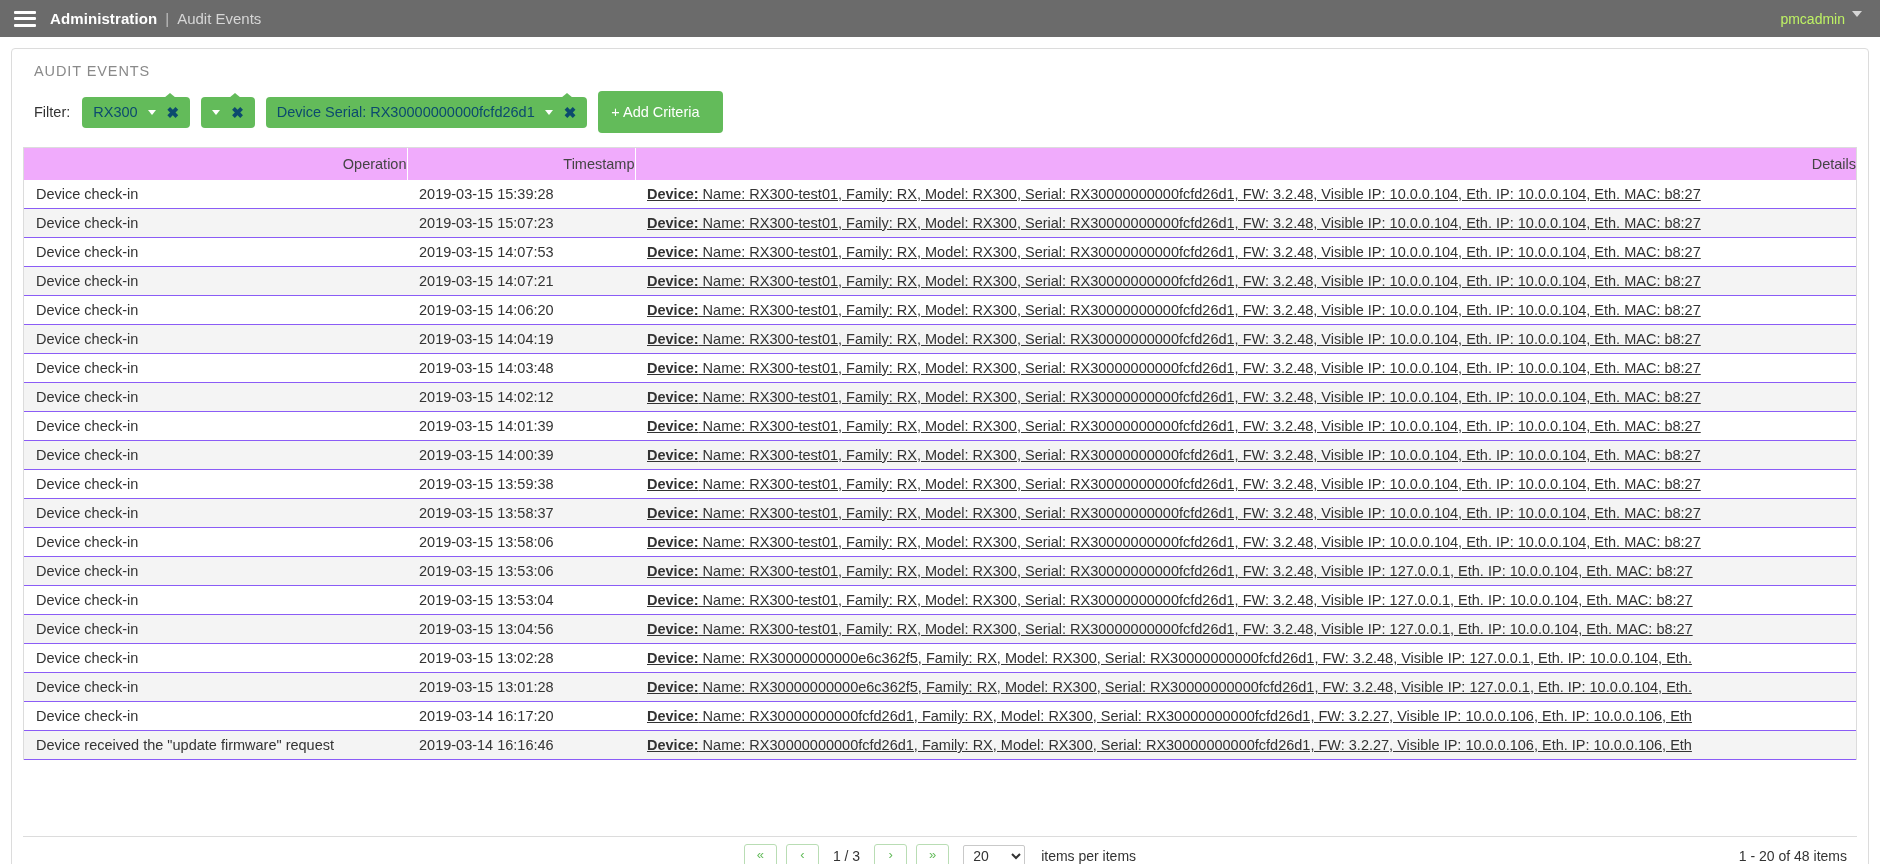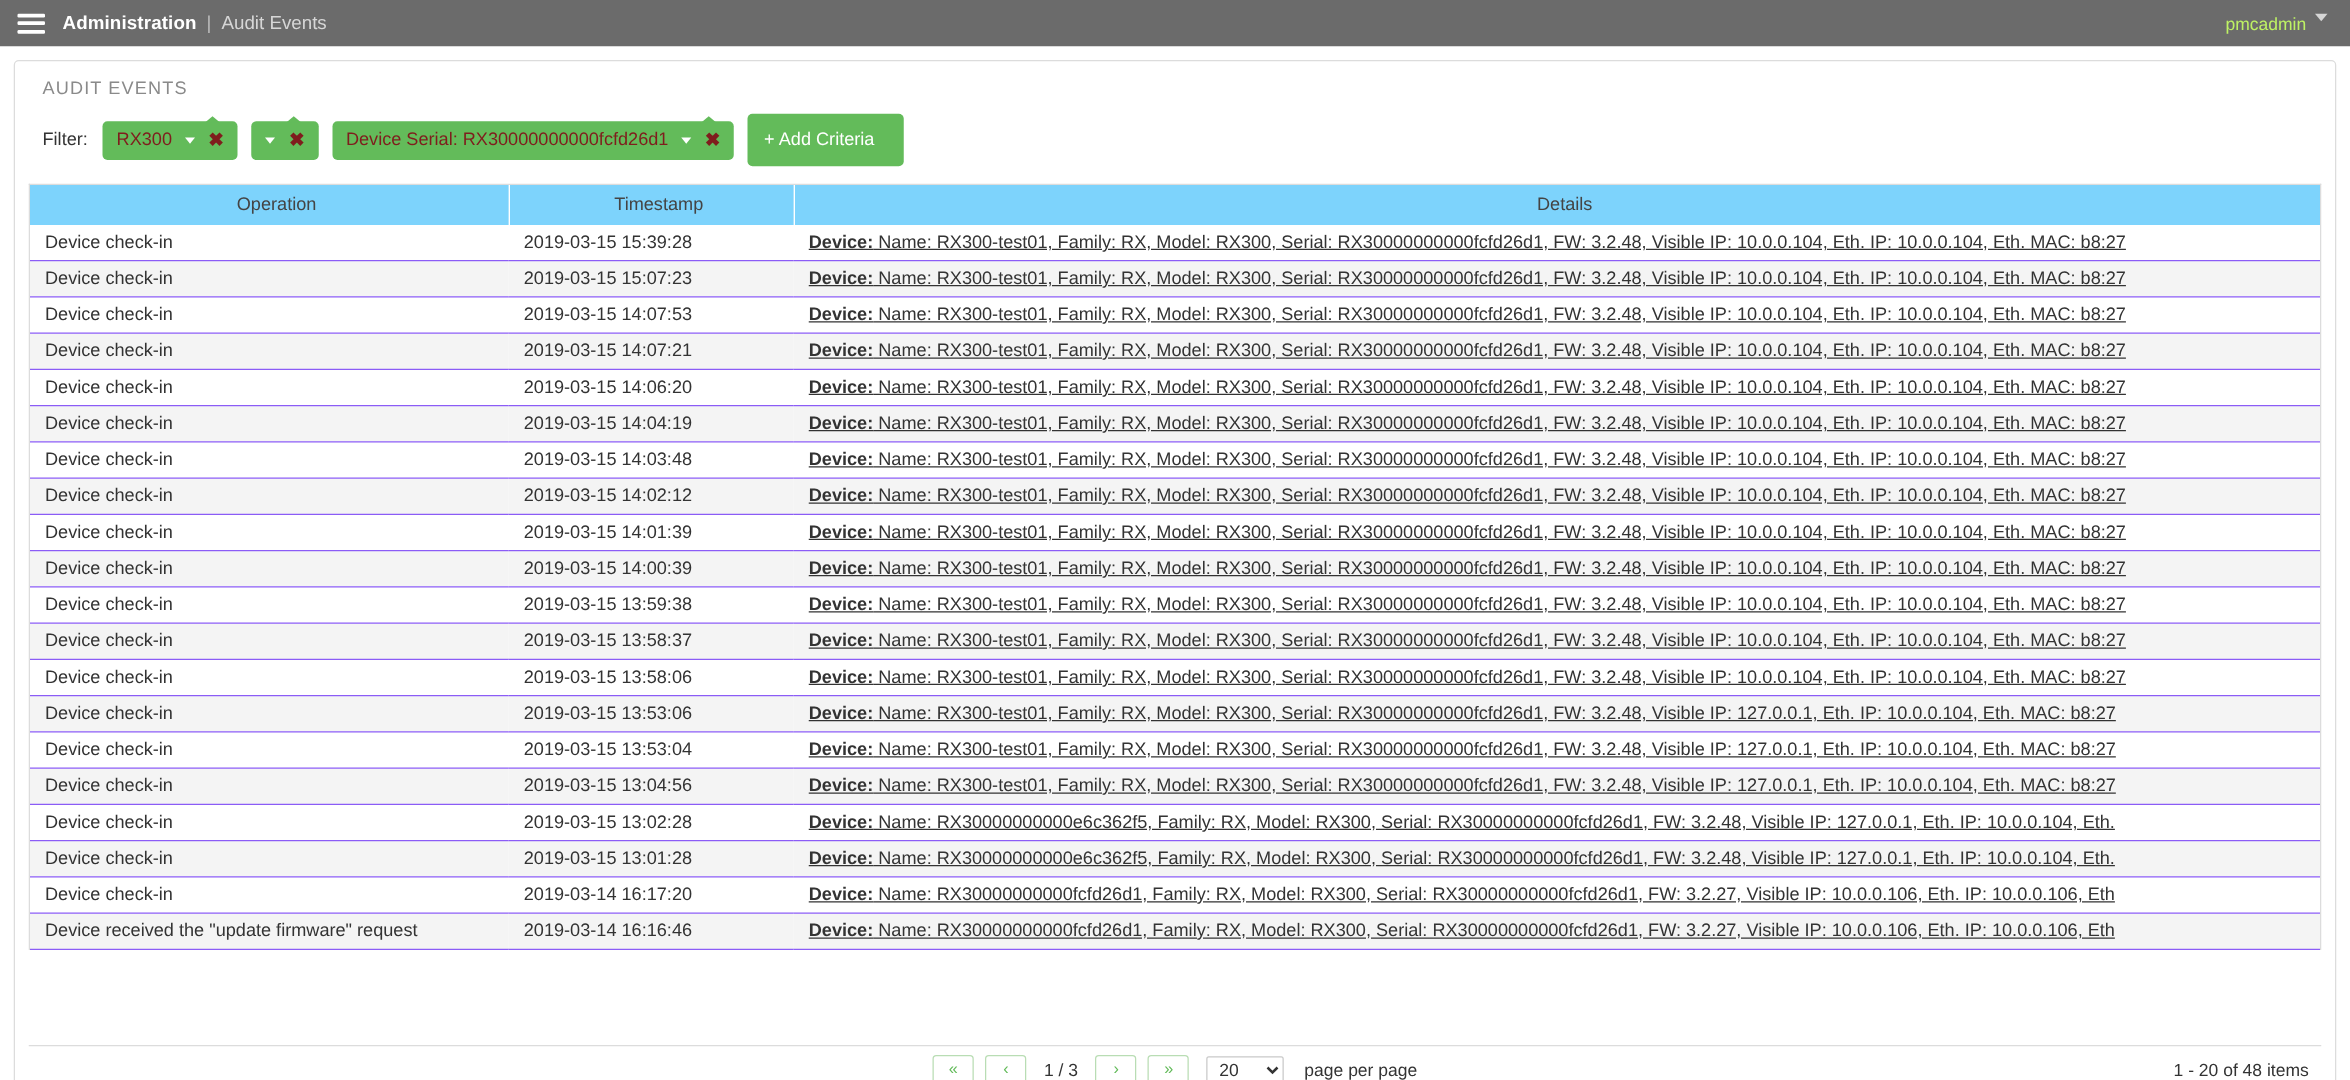--- a/index.html
+++ b/index.html
@@ -95,21 +95,21 @@
     padding: 12px 0 0 22px;
     gap: 11px;
   }
   .filter-label {
     color: #333333;
     font-size: 14.5px;
     margin-right: 1px;
   }
   .chip {
     background: #63bb5a;
-    color: #7f1d1d;
+    color: #0c4a6e;
     border-radius: 4px;
     height: 31px;
     display: flex;
     align-items: center;
     padding: 0 11px;
     font-size: 14.5px;
     cursor: pointer;
     position: relative;
     white-space: nowrap;
   }
@@ -156,25 +156,25 @@
     border: 1px solid #dcdcdc;
     border-bottom: none;
     overflow: hidden;
   }
   table {
     border-collapse: collapse;
     width: 100%;
     table-layout: fixed;
   }
   thead th {
-    background: #7dd3fc;
+    background: #f0abfc;
     color: #444444;
     font-weight: normal;
     font-size: 14.5px;
-    text-align: center;
+    text-align: right;
     padding: 8px 0 8px 12px;
     border-right: 1px solid #ffffff;
     height: 28px;
     box-sizing: border-box;
   }
   thead th:last-child { border-right: none; }
   tbody td {
     padding: 6px 0 6px 12px;
     font-size: 14.5px;
     color: #333333;
@@ -425,18 +425,18 @@
   </div>
 
   <div class="tfoot">
     <div class="pager">
       <div class="pg-btn">«</div>
       <div class="pg-btn">‹</div>
       <span class="pg-info">1 / 3</span>
       <div class="pg-btn">›</div>
       <div class="pg-btn">»</div>
       <select class="pg-select" id="ipp-select"><option value="20">20</option></select>
-      <span class="pg-ipp">page per page</span>
+      <span class="pg-ipp">items per items</span>
     </div>
     <span class="pg-count">1 - 20 of 48 items</span>
   </div>
 
 </div>
 
 </body></html>

